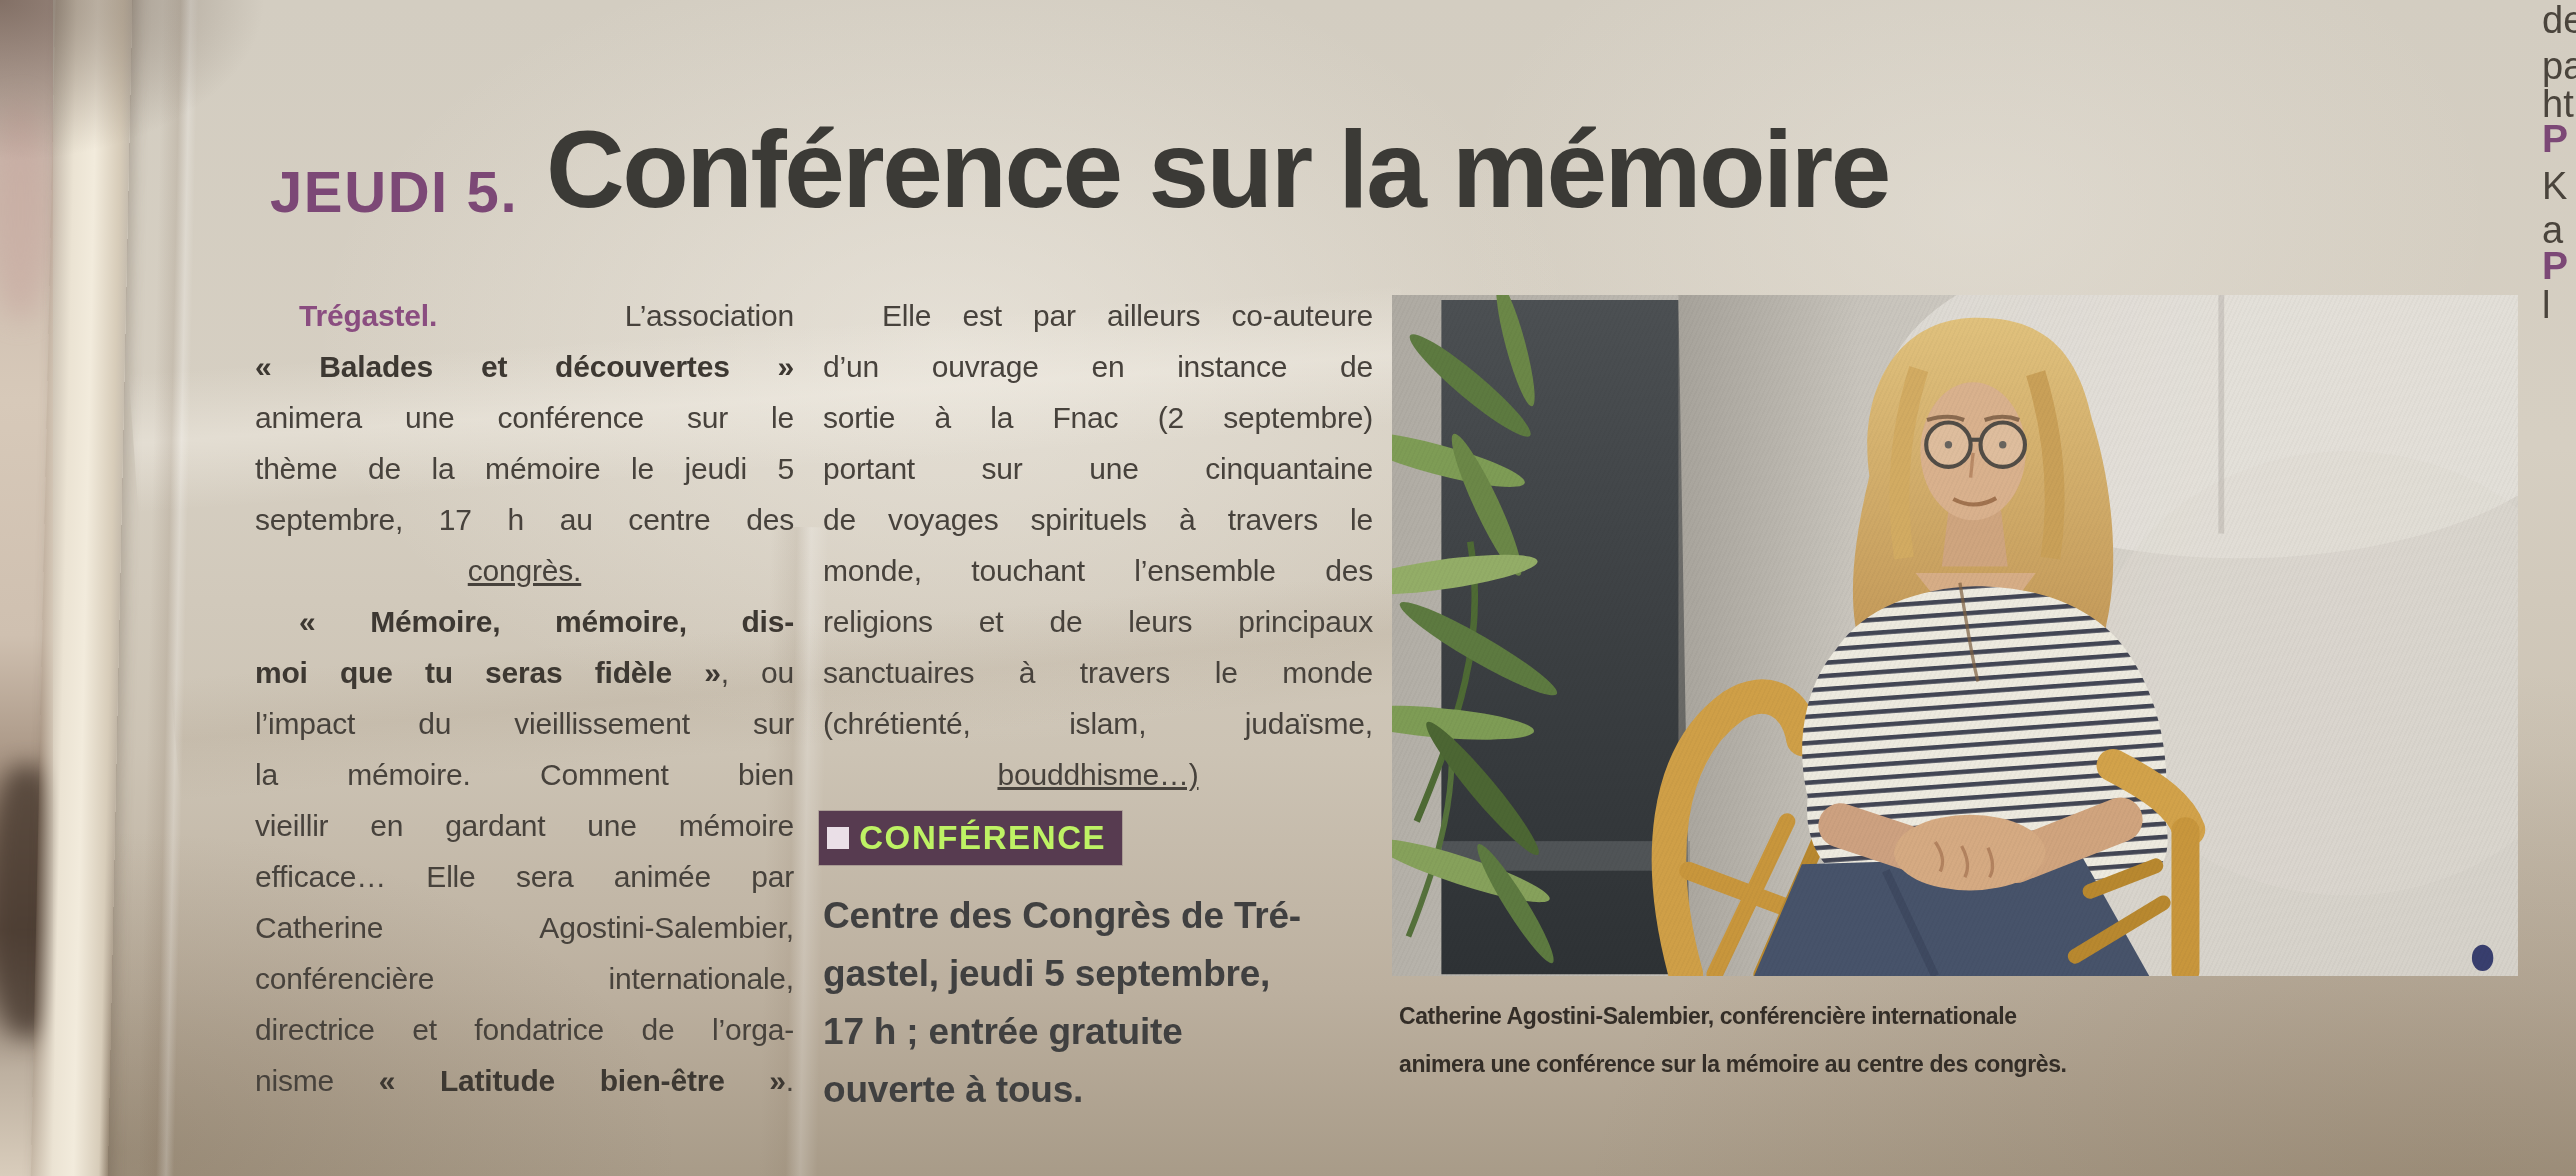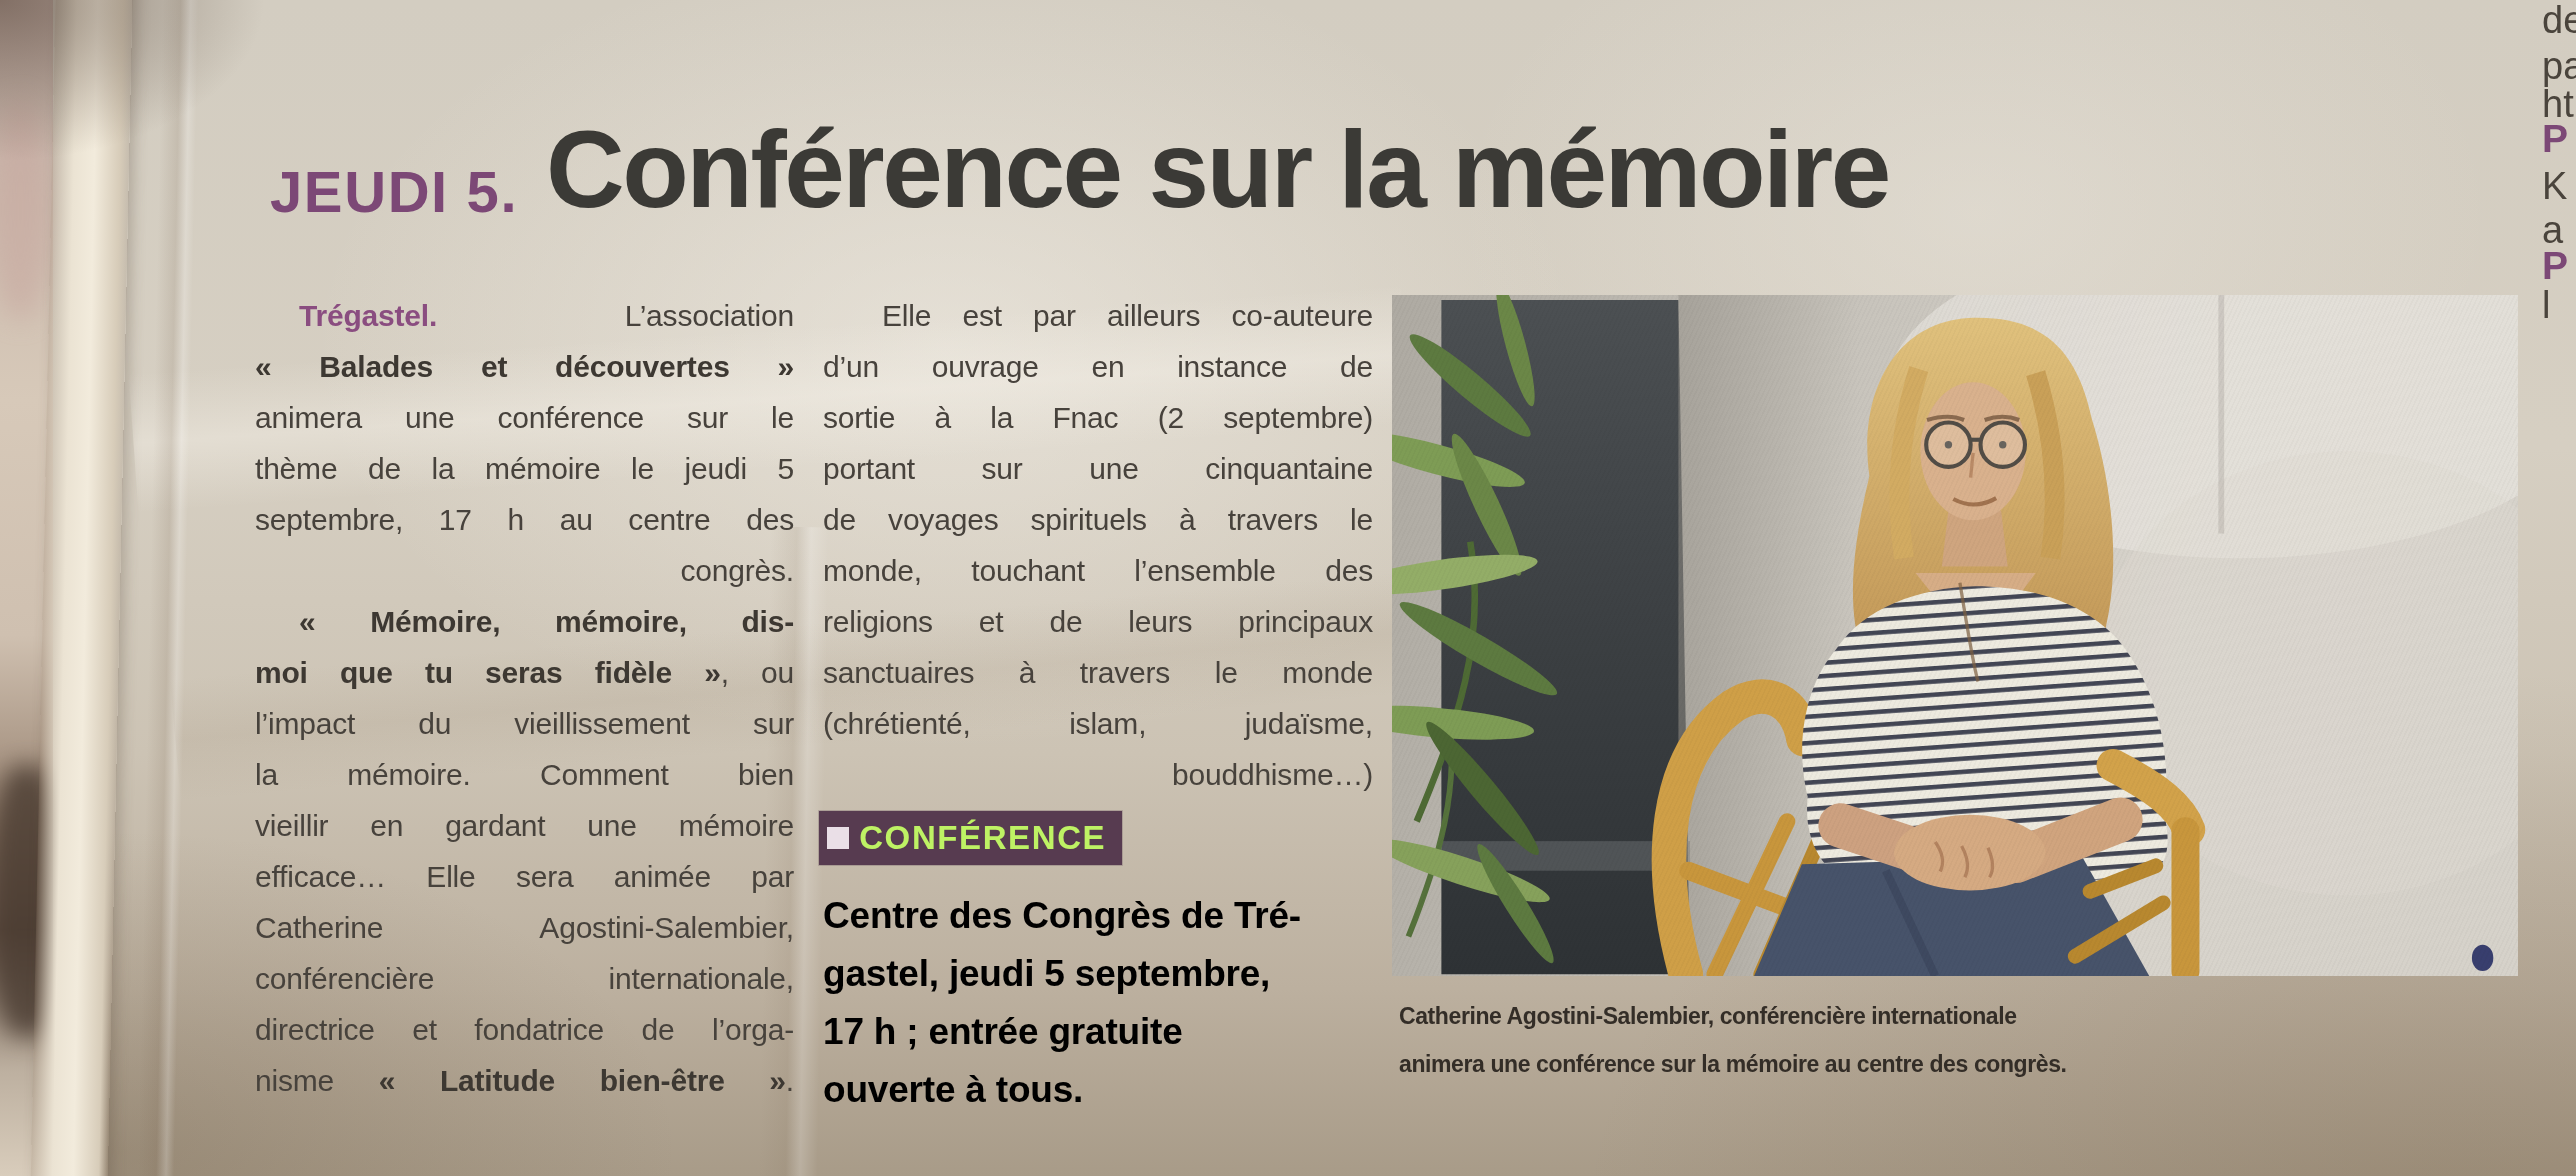--- a/index.html
+++ b/index.html
@@ -41,33 +41,33 @@
   .headline{position:absolute;left:546px;top:115px;margin:0;font-size:109px;font-weight:bold;
     color:#3b3a36;letter-spacing:-2.5px;line-height:1;white-space:nowrap;}
 
   
   .col{position:absolute;top:290px;}
   .col1{left:255px;width:539px;}
   .col2{left:823px;width:550px;}
   .ln{height:51px;line-height:51px;font-size:30px;color:#47423c;letter-spacing:-0.2px;
     text-align:justify;overflow:visible;white-space:nowrap;}
   .ln.j{text-align-last:justify;white-space:normal;}
-  .ln.l{text-align:right;}
+  .ln.l{text-align:center;text-decoration:underline;}
   .b{font-weight:bold;color:#3d3832;}
   .lead{font-weight:bold;color:#8a4d80;}
   .ind{display:inline-block;width:44px;}
   .ind2{display:inline-block;width:59px;}
 
   
   .badge{position:absolute;left:819px;top:811px;width:303px;height:54px;background:#573b50;
     display:flex;align-items:center;box-shadow:0 0 0 0.8px rgba(60,35,55,.25);}
   .badge-square{width:22px;height:22px;background:#eadfe7;margin:0 10px 0 8.2px;}
   .badge-label{font-size:33px;font-weight:bold;color:#bef264;letter-spacing:1.6px;text-align:center;}
   .info{position:absolute;left:823px;top:887px;width:559px;}
-  .iln{font-size:37px;line-height:58px;font-weight:bold;color:#000000;letter-spacing:-0.2px;}
+  .iln{font-size:37px;line-height:58px;font-weight:bold;color:#404040;letter-spacing:-0.2px;}
 
   
   .photo{position:absolute;left:1392px;top:295px;width:1126px;height:681px;overflow:hidden;
     box-shadow:0 0 25px rgba(110,95,75,.18) inset;}
   .photo svg{display:block;width:100%;height:100%;}
   .photo::after{content:"";position:absolute;inset:0;
     background:repeating-linear-gradient(115deg, rgba(0,0,0,.025) 0 1.6px, transparent 1.6px 4.1px);}
 
   
   .caption{position:absolute;left:1399px;top:992px;width:1152px;}

